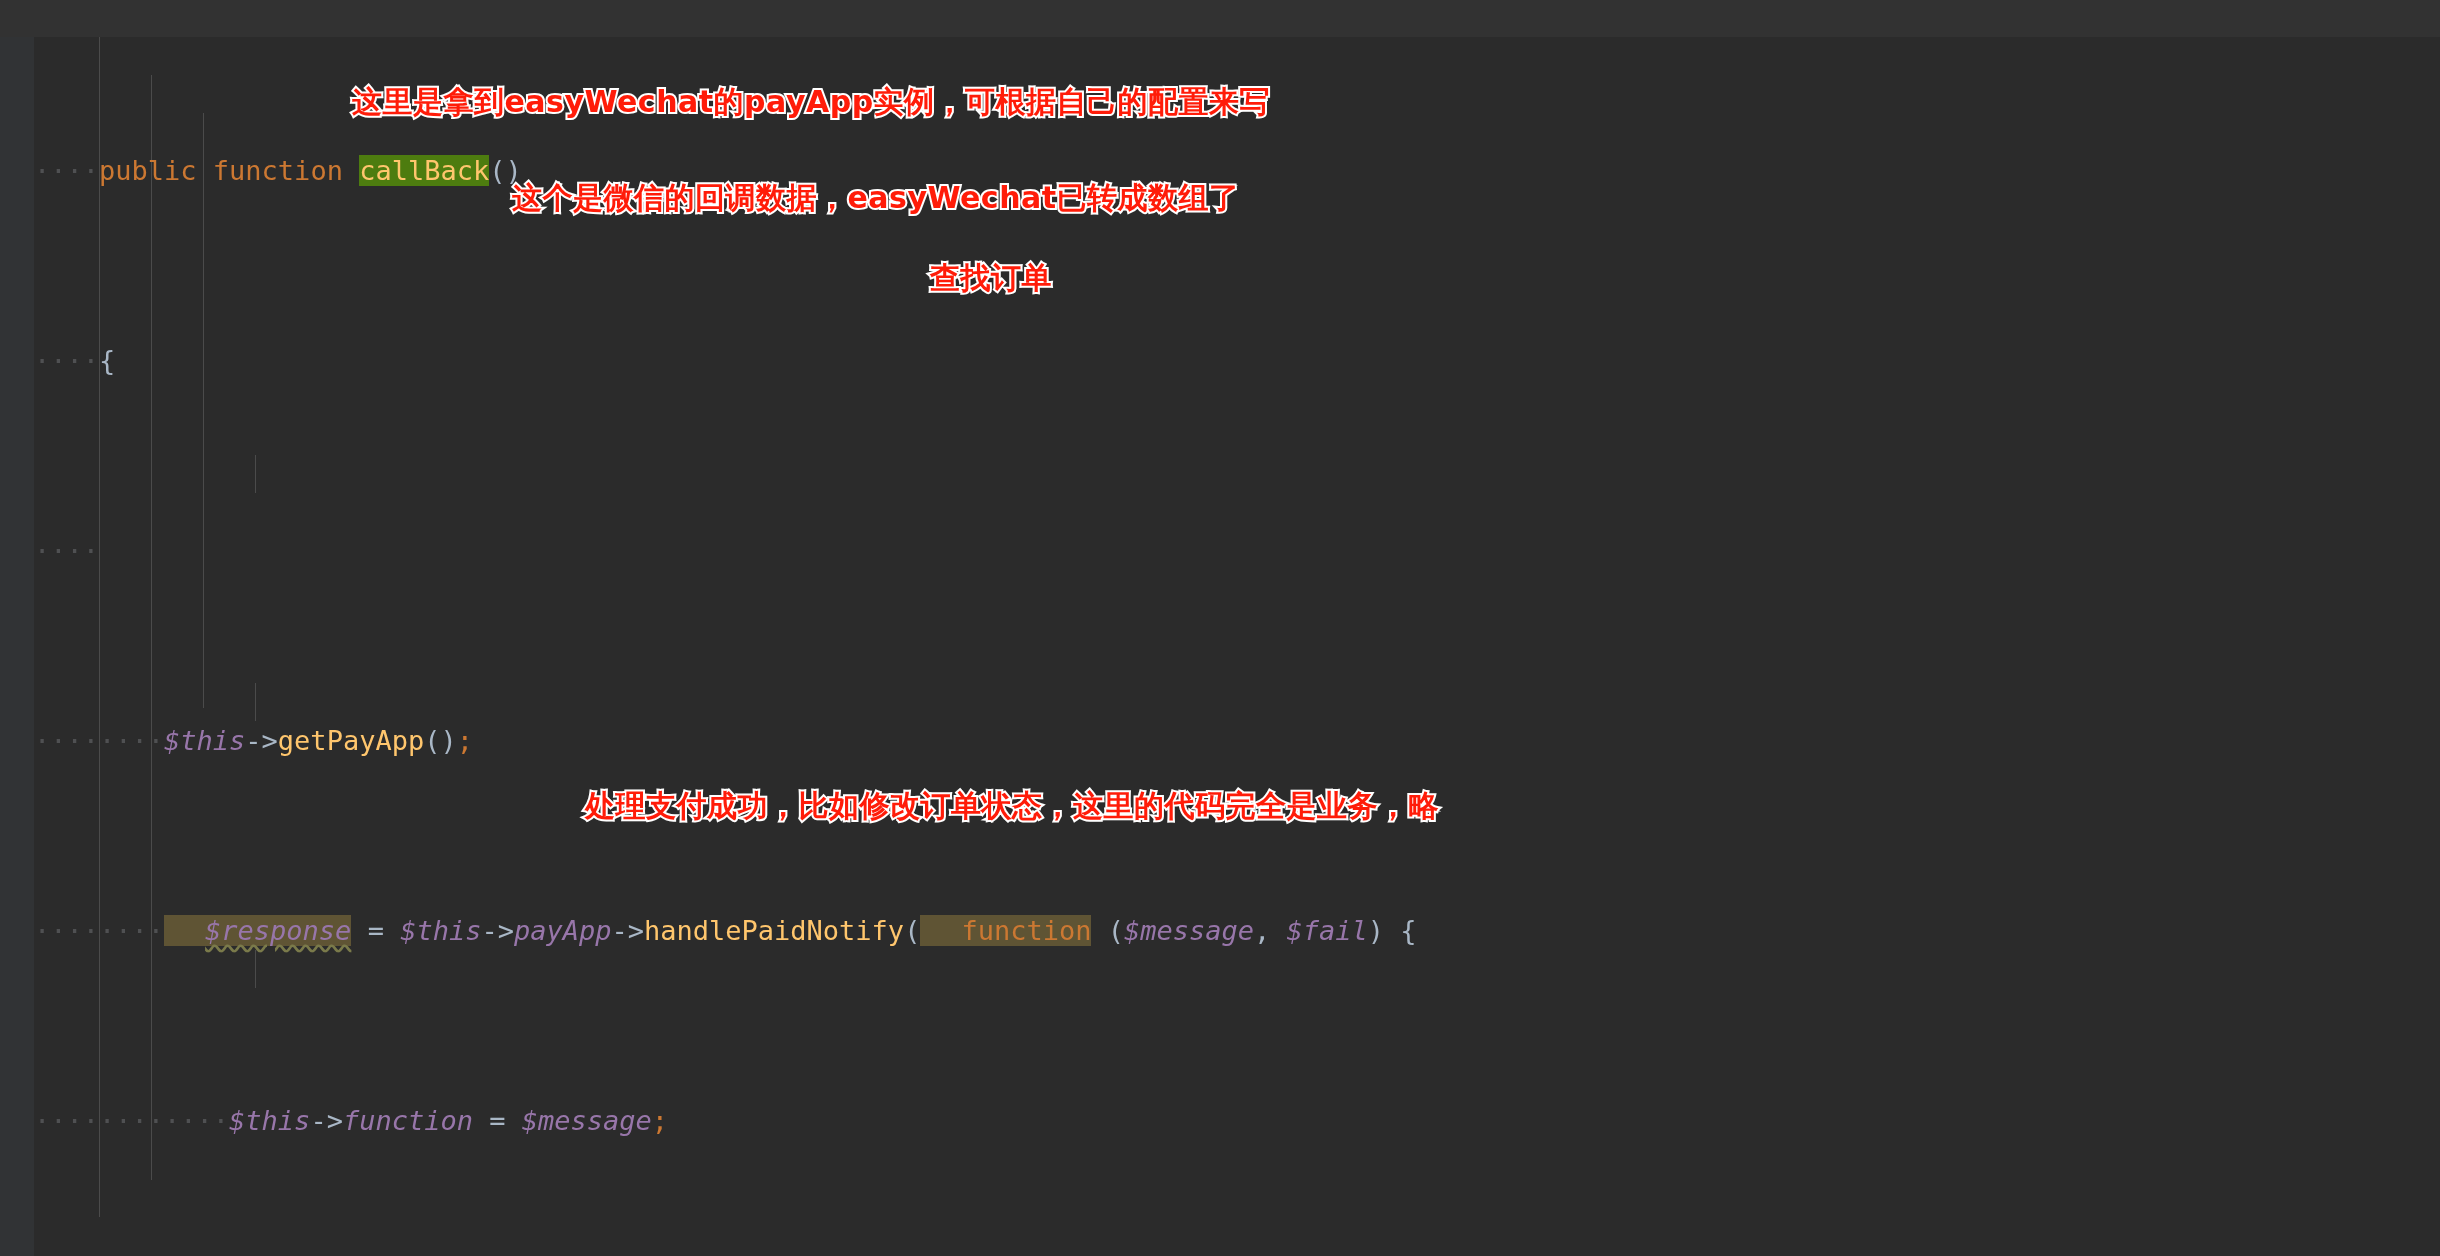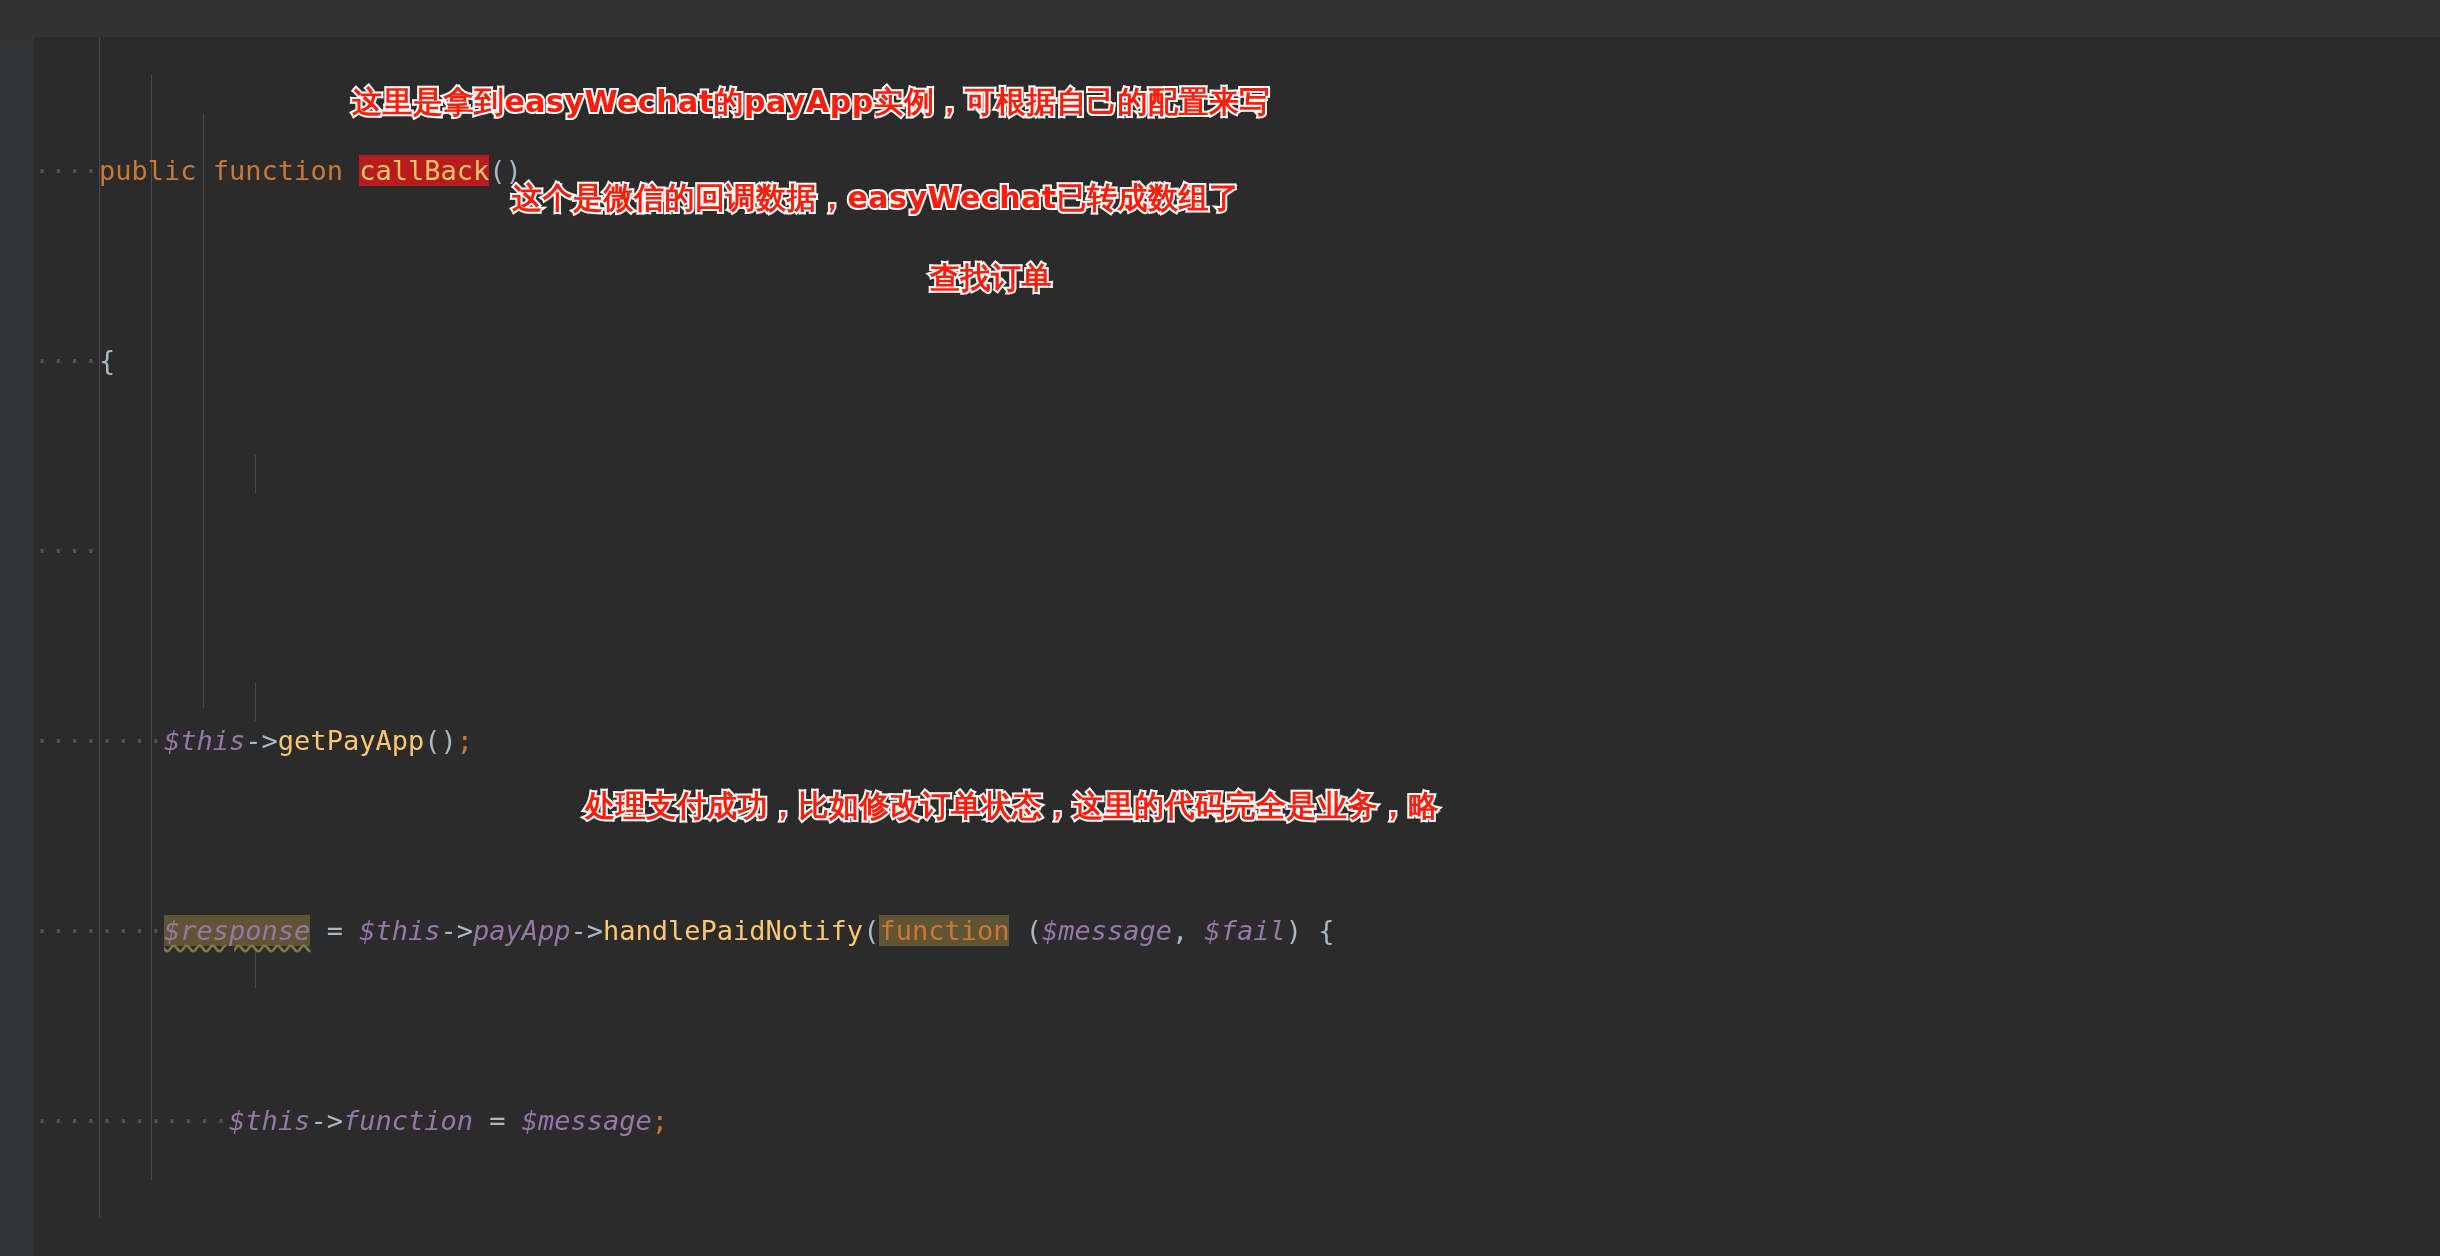--- a/index.html
+++ b/index.html
@@ -75,22 +75,22 @@
 
   
   .kw       { color: #cc7832; }
   .fn       { color: #ffc66d; }            
   .var      { color: #9876aa; font-style: italic; }            
   .punc     { color: #a9b7c6; }
   .semi     { color: #cc7832; }            
   .op       { color: #a9b7c6; }
 
   
-  .hl       { background: #b91c1c; }       
-  .hl-w     { background: #5f5434; }
+  .hl       { background: #4d7c0f; }       
+  .hl-w     { background: #5f5434; padding-left: 41px; }
   .squiggle {
     text-decoration: underline;
     text-decoration-style: wavy;
     text-decoration-color: #7a7a4a;
     text-underline-offset: 4px;
   }
 
   
   .anno {
     position: absolute;

